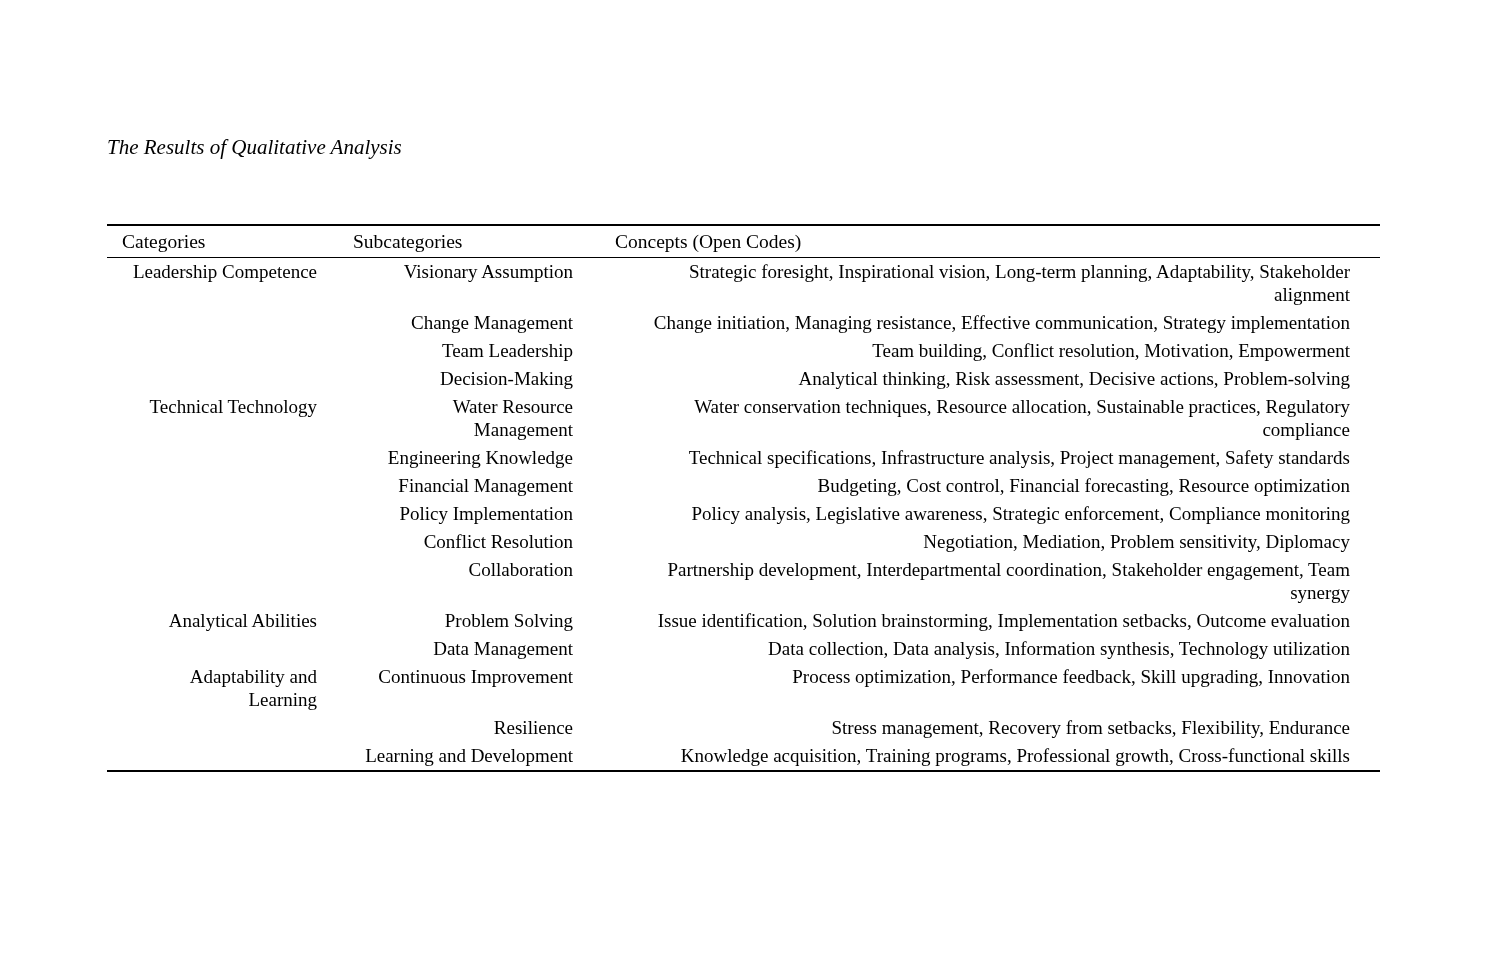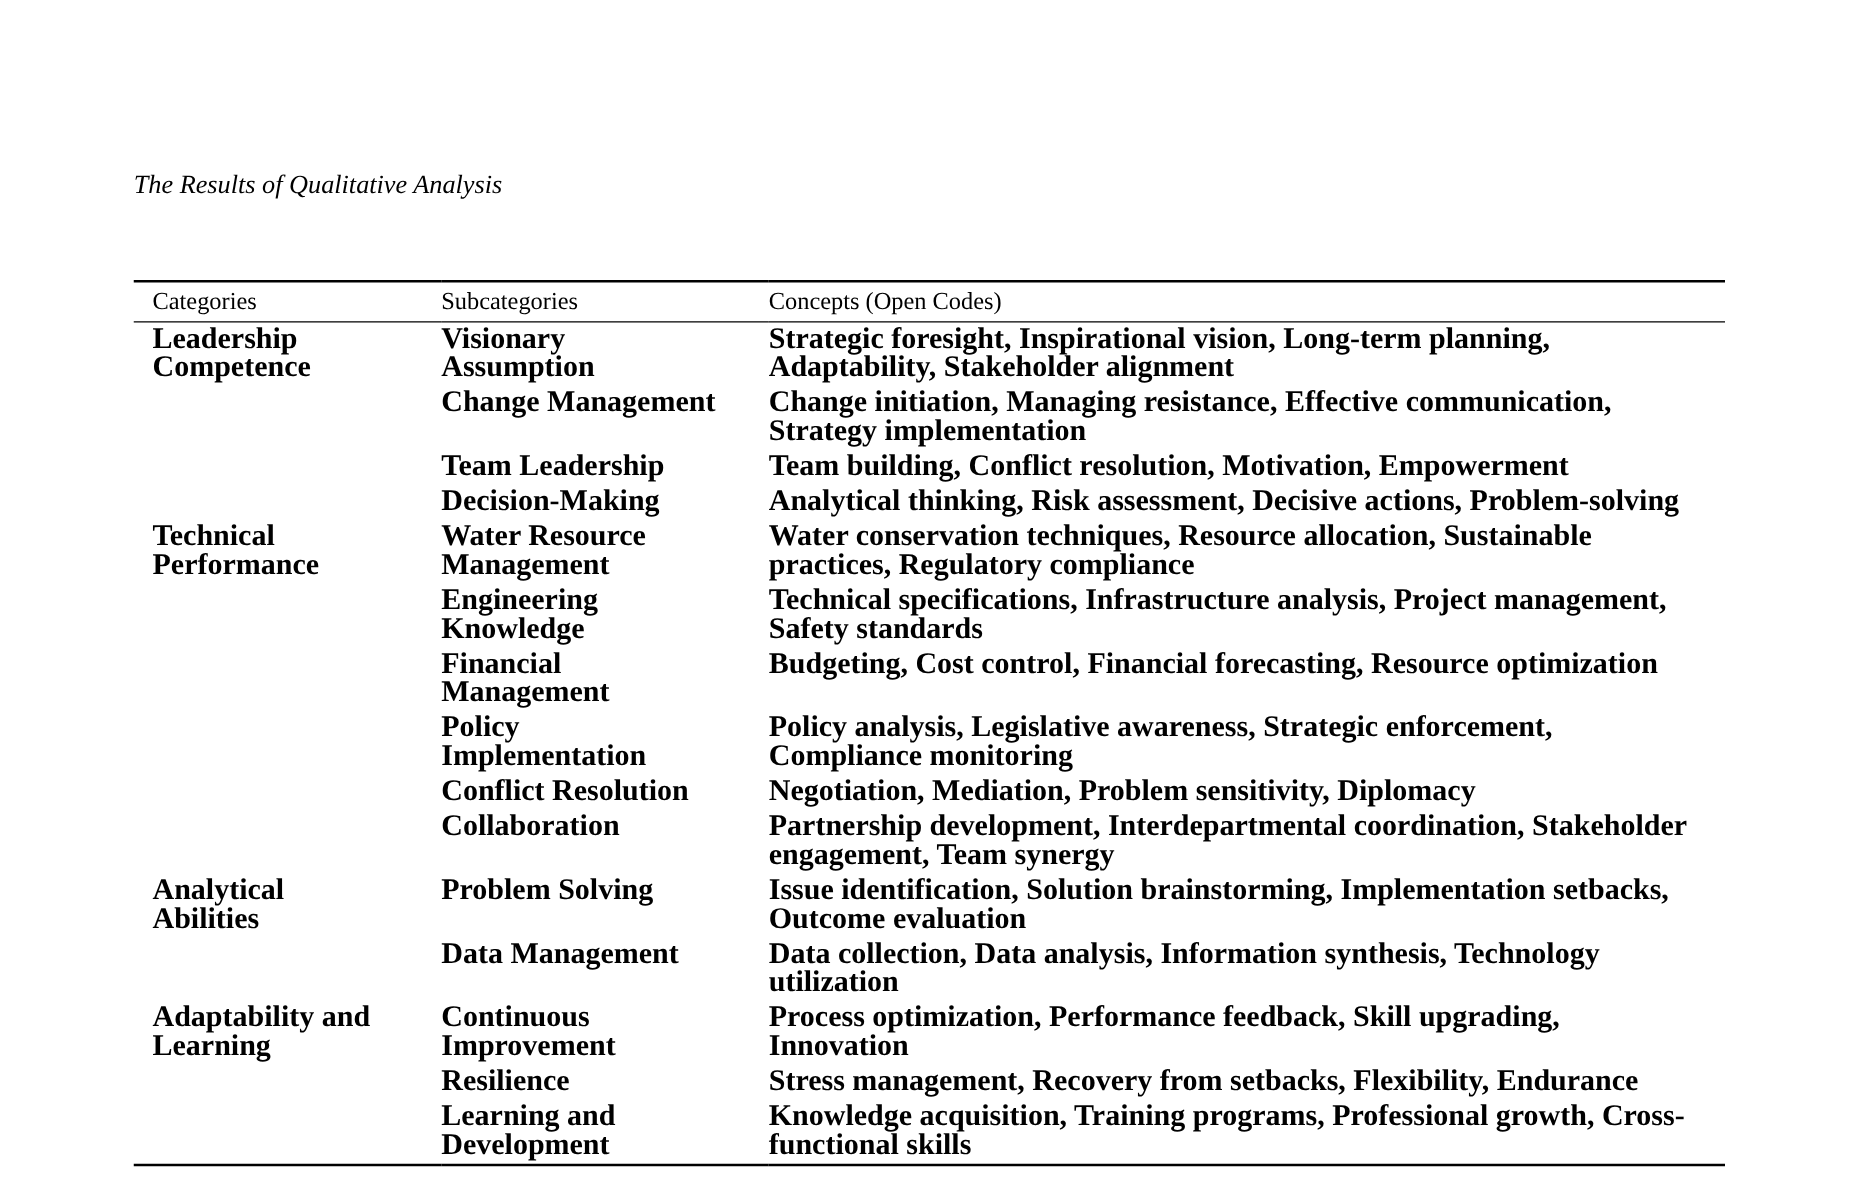--- a/index.html
+++ b/index.html
@@ -45,27 +45,26 @@
     font-weight: normal;
     text-align: left;
     vertical-align: top;
     font-size: 19.5px;
     line-height: 23px;
     padding-top: 4px;
     padding-bottom: 4px;
     border-bottom: 1px solid #000000;
   }
   table.results-table td {
-    text-align: left;
+    text-align: right;
     vertical-align: top;
-    font-size: 24px;
+    font-size: 19px;
     line-height: 23px;
     padding-top: 2px;
     padding-bottom: 3px;
-    font-weight: bold;
   }
   table.results-table th:nth-child(1),
   table.results-table td:nth-child(1) { padding-left: 15px; padding-right: 36px; }
   table.results-table th:nth-child(2),
   table.results-table td:nth-child(2) { padding-left: 0;    padding-right: 42px; }
   table.results-table th:nth-child(3),
   table.results-table td:nth-child(3) { padding-left: 0;    padding-right: 30px; }
 </style>
 </head>
 <body>
@@ -103,21 +102,21 @@
           <td></td>
           <td>Team Leadership</td>
           <td>Team building, Conflict resolution, Motivation, Empowerment</td>
         </tr>
         <tr>
           <td></td>
           <td>Decision-Making</td>
           <td>Analytical thinking, Risk assessment, Decisive actions, Problem-solving</td>
         </tr>
         <tr>
-          <td>Technical Performance</td>
+          <td>Technical Technology</td>
           <td>Water Resource Management</td>
           <td>Water conservation techniques, Resource allocation, Sustainable practices, Regulatory compliance</td>
         </tr>
         <tr>
           <td></td>
           <td>Engineering Knowledge</td>
           <td>Technical specifications, Infrastructure analysis, Project management, Safety standards</td>
         </tr>
         <tr>
           <td></td>

